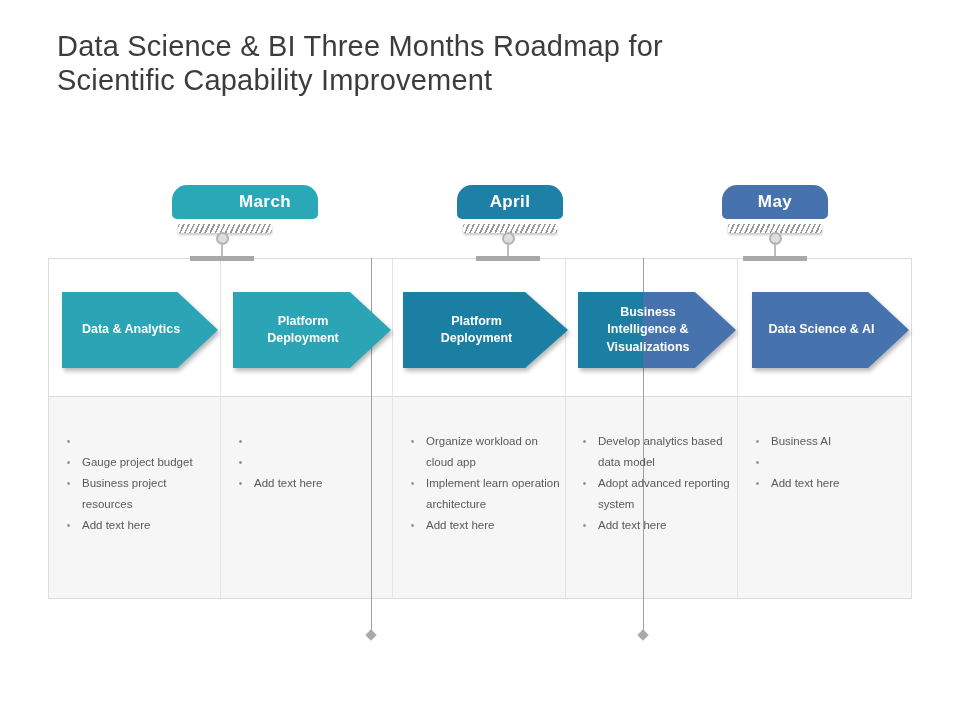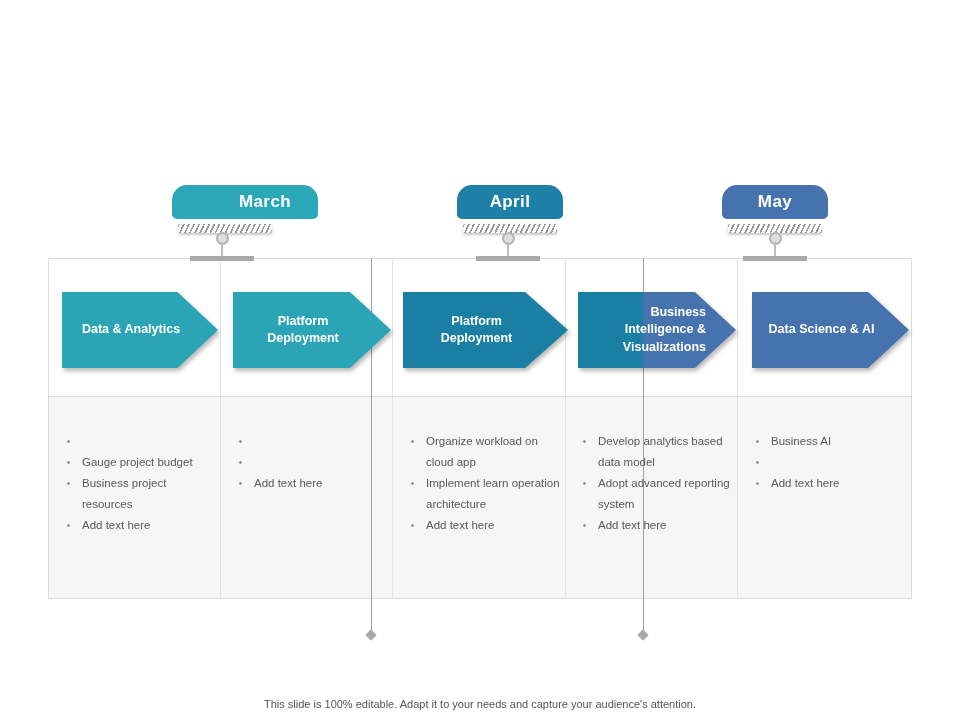--- a/index.html
+++ b/index.html
@@ -66,20 +66,21 @@
   .b-dot{color:#8f8f8f;font-size:10px;line-height:21px;text-align:center;}
   
   .footer{position:absolute;left:0;top:698px;width:100%;text-align:center;
     font-size:11px;color:#545454;}
 </style>
 </head>
 <body>
 
 <div class="slide">
 
+  <h1 class="title">Data Science &amp; BI Three Months Roadmap for Scientific Capability Improvement</h1>
 
   <div id="months">
       <div class="month-group mg0">
         <div class="tab" style="background: rgb(43, 168, 184); padding-left: 40px;">March</div>
         <div class="hatch"></div>
         <div class="node-circle"></div>
         <div class="stem"></div>
       </div>
       <div class="month-group mg1">
         <div class="tab" style="background: rgb(31, 128, 167);">April</div>
@@ -166,21 +167,21 @@
         <div class="b-item">
           <span class="b-dot">•</span>
           <span class="">Implement learn operation architecture</span>
         </div>
         <div class="b-item">
           <span class="b-dot">•</span>
           <span class="">Add text here</span>
         </div>
       </div>
       <div class="arrow-wrap aw3">
-        <div class="arrow" style="background: linear-gradient(90deg, rgb(26, 127, 163) 0px, rgb(26, 127, 163) 41%, rgb(70, 115, 174) 41%); text-align: right;">
+        <div class="arrow" style="background: linear-gradient(90deg, rgb(26, 127, 163) 0px, rgb(26, 127, 163) 41%, rgb(70, 115, 174) 41%);">
           <span class="">Business Intelligence &amp; Visualizations</span>
         </div>
       </div>
       <div class="bullets bl3">
         <div class="b-item">
           <span class="b-dot">•</span>
           <span class="">Develop analytics based data model</span>
         </div>
         <div class="b-item">
           <span class="b-dot">•</span>
@@ -204,14 +205,13 @@
         <div class="b-item">
           <span class="b-dot">•</span>
         </div>
         <div class="b-item">
           <span class="b-dot">•</span>
           <span class="">Add text here</span>
         </div>
       </div>
     </div>
 
-  <div class="footer">This slide is 100% editable. Adapt it to your needs and capture your audience's attention.</div>
 </div>
 
 </body></html>

